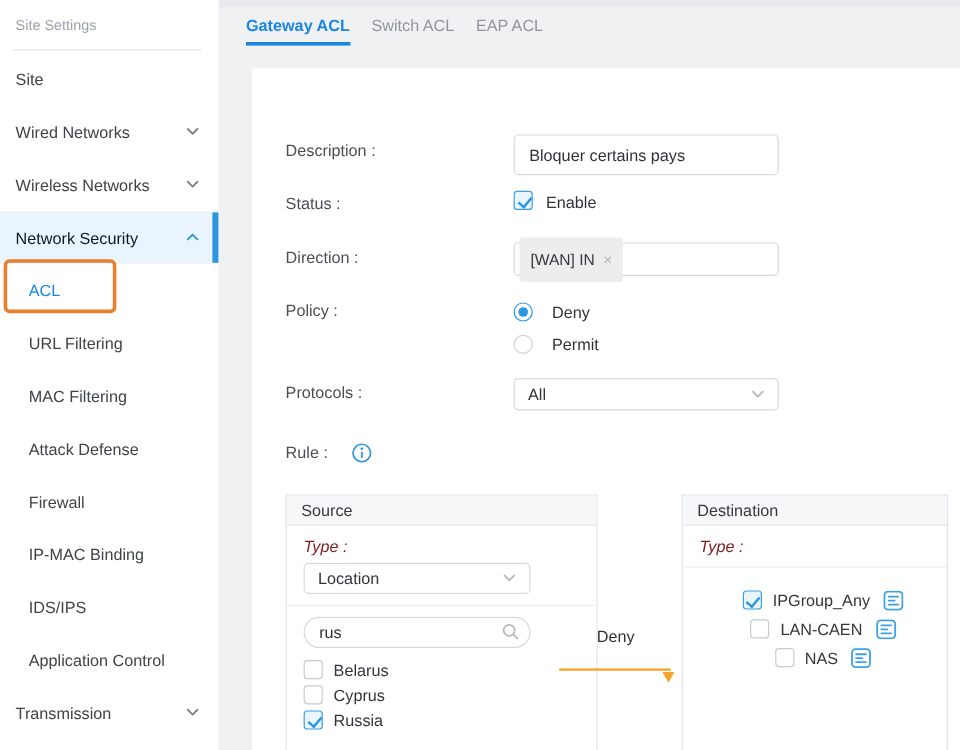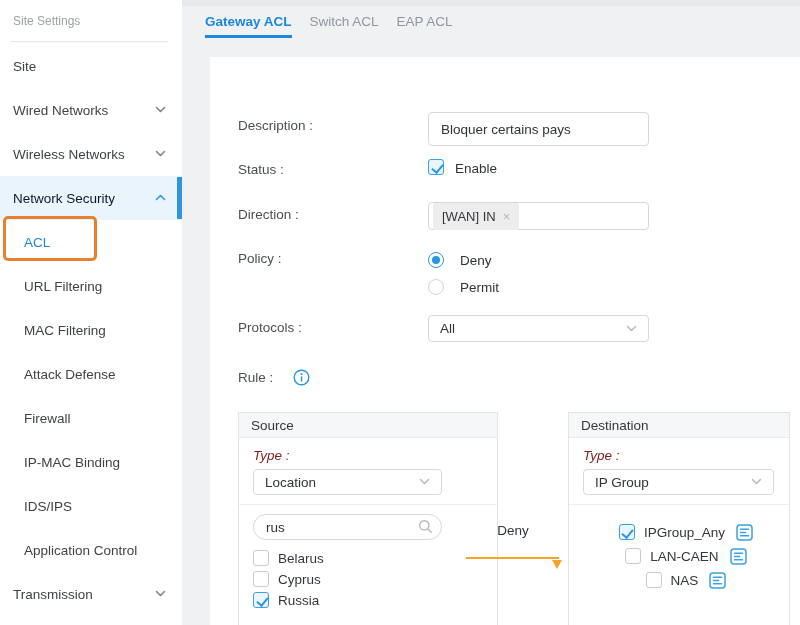--- a/index.html
+++ b/index.html
@@ -42,21 +42,21 @@
   .checkbox.checked { background:#eaf5fd; border-color:#3aa0e8; }
   .checkbox.checked::after { content:""; position:absolute; left:4.5px; top:1.5px; width:5px; height:9px;
                              border-right:2px solid #2a96e0; border-bottom:2px solid #2a96e0; transform:rotate(40deg); }
 
   .radio { width:16px; height:16px; border-radius:50%; border:1px solid #cfd3d8; background:#fff; position:relative; flex:none; cursor:pointer; }
   .radio.selected { border:1.5px solid #2a96e0; }
   .radio.selected::after { content:""; position:absolute; inset:3px; border-radius:50%; background:#2a96e0; }
 
   .tag-input { position:absolute; left:218px; width:221px; height:28px; border:1px solid #d5d8dc; border-radius:4px;
                background:#fff; display:flex; align-items:center; padding:0 4px; }
-  .tag { background:#ededee; border-radius:2px; height:27px; display:flex; align-items:center; padding:0 9px; gap:7px;
+  .tag { background:#ededee; border-radius:2px; height:37px; display:flex; align-items:center; padding:0 9px; gap:7px;
          color:#33373c; font-size:13px; }
   .tag-x { color:#b2b6ba; font-size:13px; cursor:pointer; line-height:1; }
 
   .select { border:1px solid #d6d9dd; border-radius:4px; background:#fff; display:flex; align-items:center;
             justify-content:space-between; padding:0 11px; color:#303438; cursor:pointer; }
   .select.main { position:absolute; left:218px; width:221px; height:27px; }
 
   .info-icon { position:absolute; left:83px; width:17px; height:17px; cursor:pointer; }
 
   
@@ -243,26 +243,20 @@
         </div>
       </div>
 
       <div class="flow-label">Deny</div>
       <div class="flow-line"></div>
       <div class="flow-arrowhead"></div>
 
       <div class="panel dst">
         <div class="panel-header">Destination</div>
         <div class="ptype-label">Type :</div>
-        <div class="select pselect">
-          <span>IP Group</span>
-          <svg width="11" height="8" viewBox="0 0 11 8">
-              <use href="#chev-down" stroke="#b8bdc2"></use>
-            </svg>
-        </div>
         <div class="pdivider"></div>
         <div class="opt-list dst-list">
           <div class="opt-row">
             <div class="checkbox checked"></div>
             <span>IPGroup_Any</span>
             <svg class="list-icon" viewBox="0 0 17 17">
               <rect x="1" y="1" width="15" height="15" rx="3" fill="none" stroke="#3aa0e8" stroke-width="1.5"></rect>
               <line x1="4.5" y1="5.2" x2="12.5" y2="5.2" stroke="#3aa0e8" stroke-width="1.5" stroke-linecap="round"></line>
               <line x1="4.5" y1="8.5" x2="9.5" y2="8.5" stroke="#3aa0e8" stroke-width="1.5" stroke-linecap="round"></line>
               <line x1="4.5" y1="11.8" x2="12.5" y2="11.8" stroke="#3aa0e8" stroke-width="1.5" stroke-linecap="round"></line>

